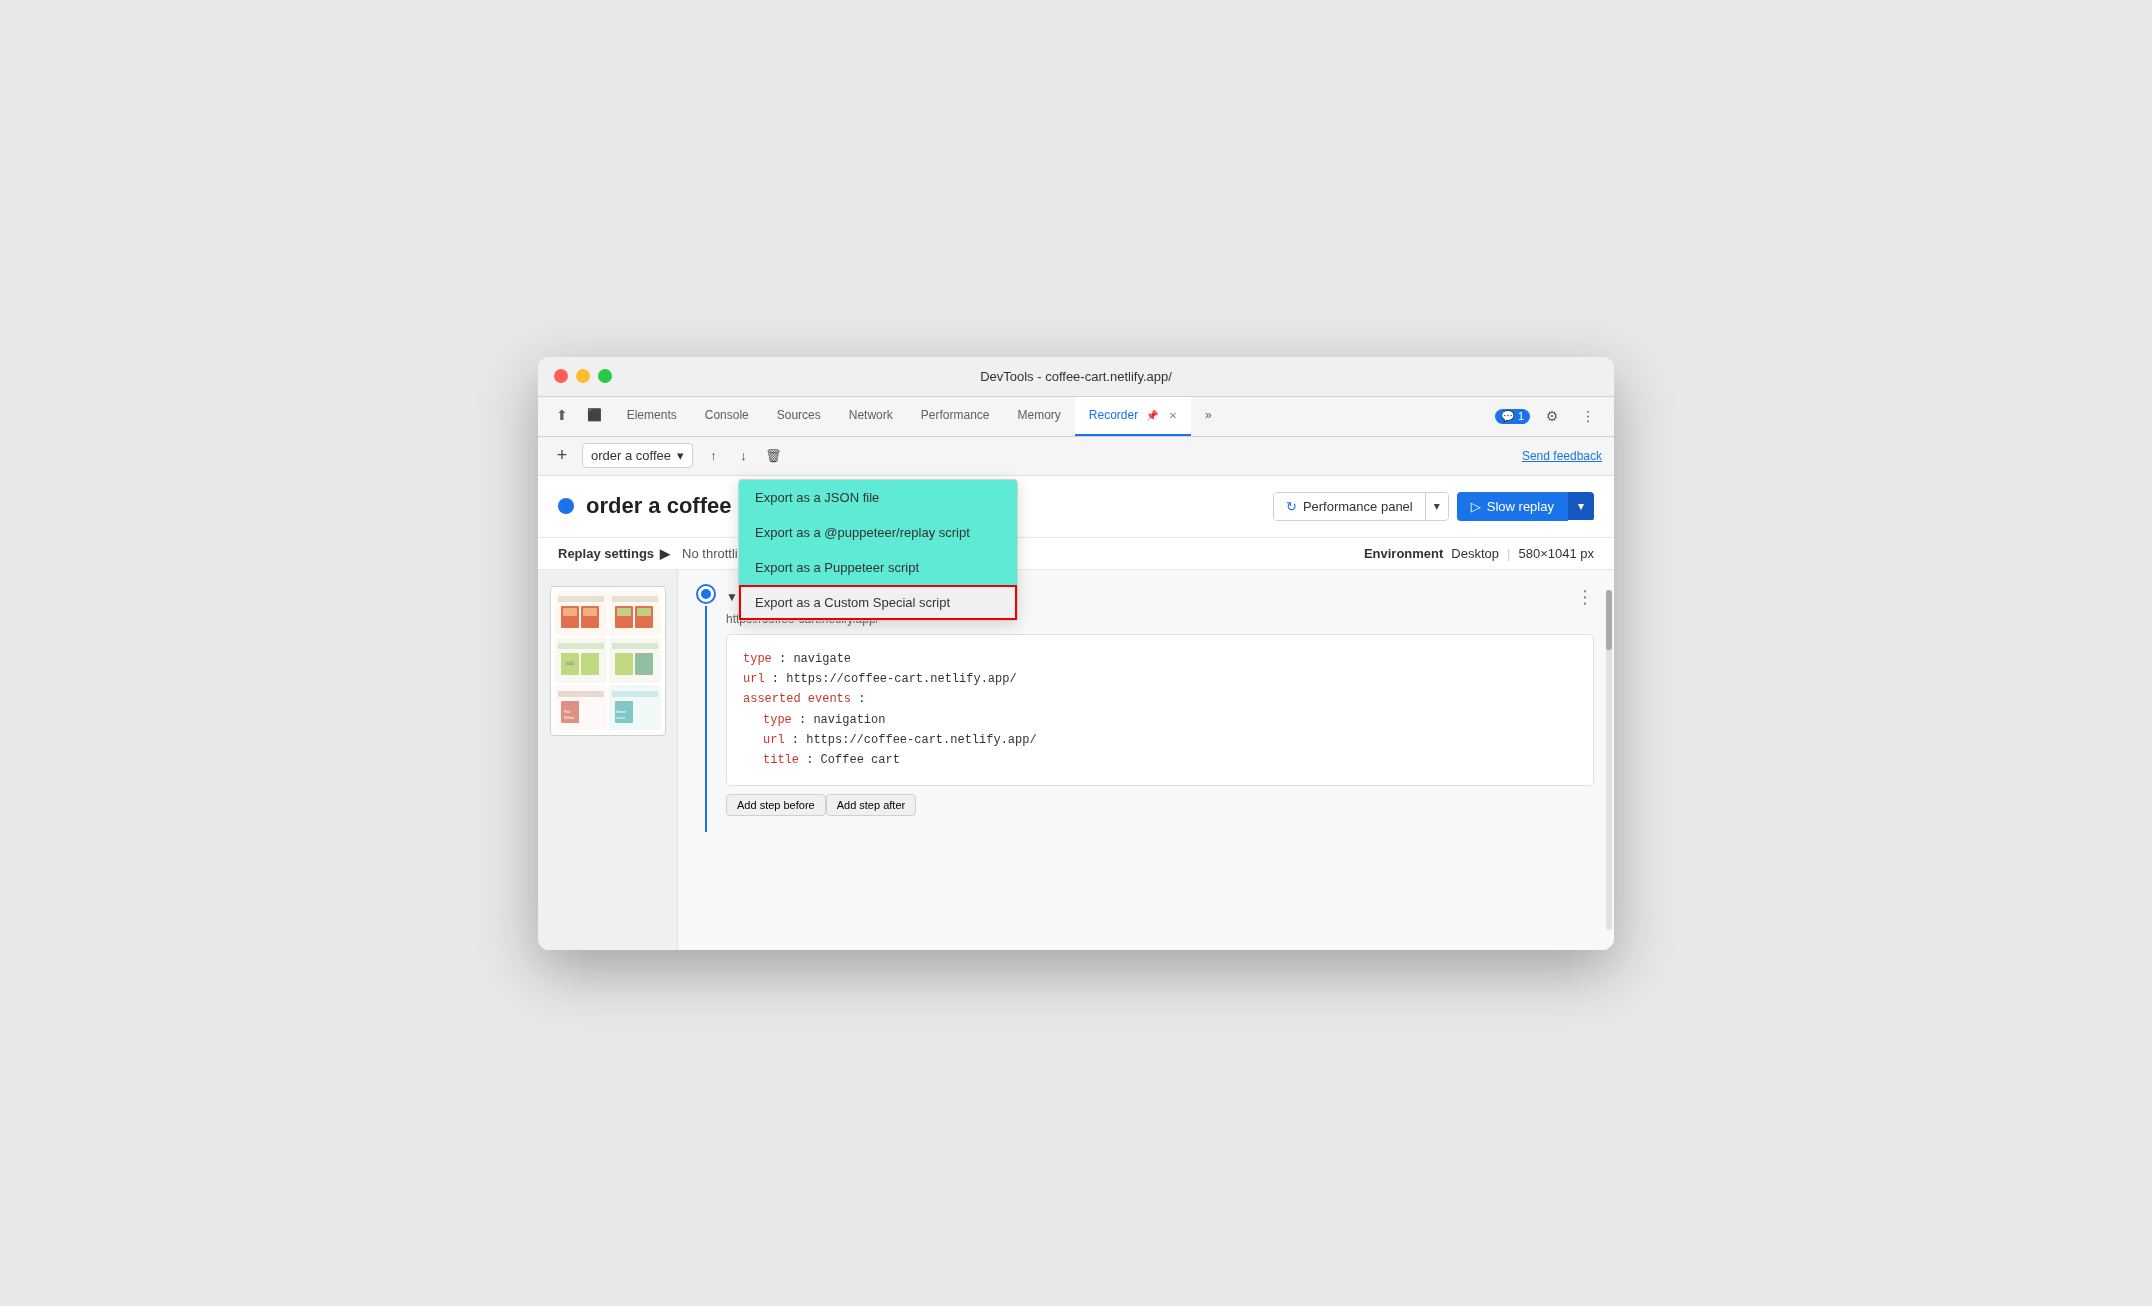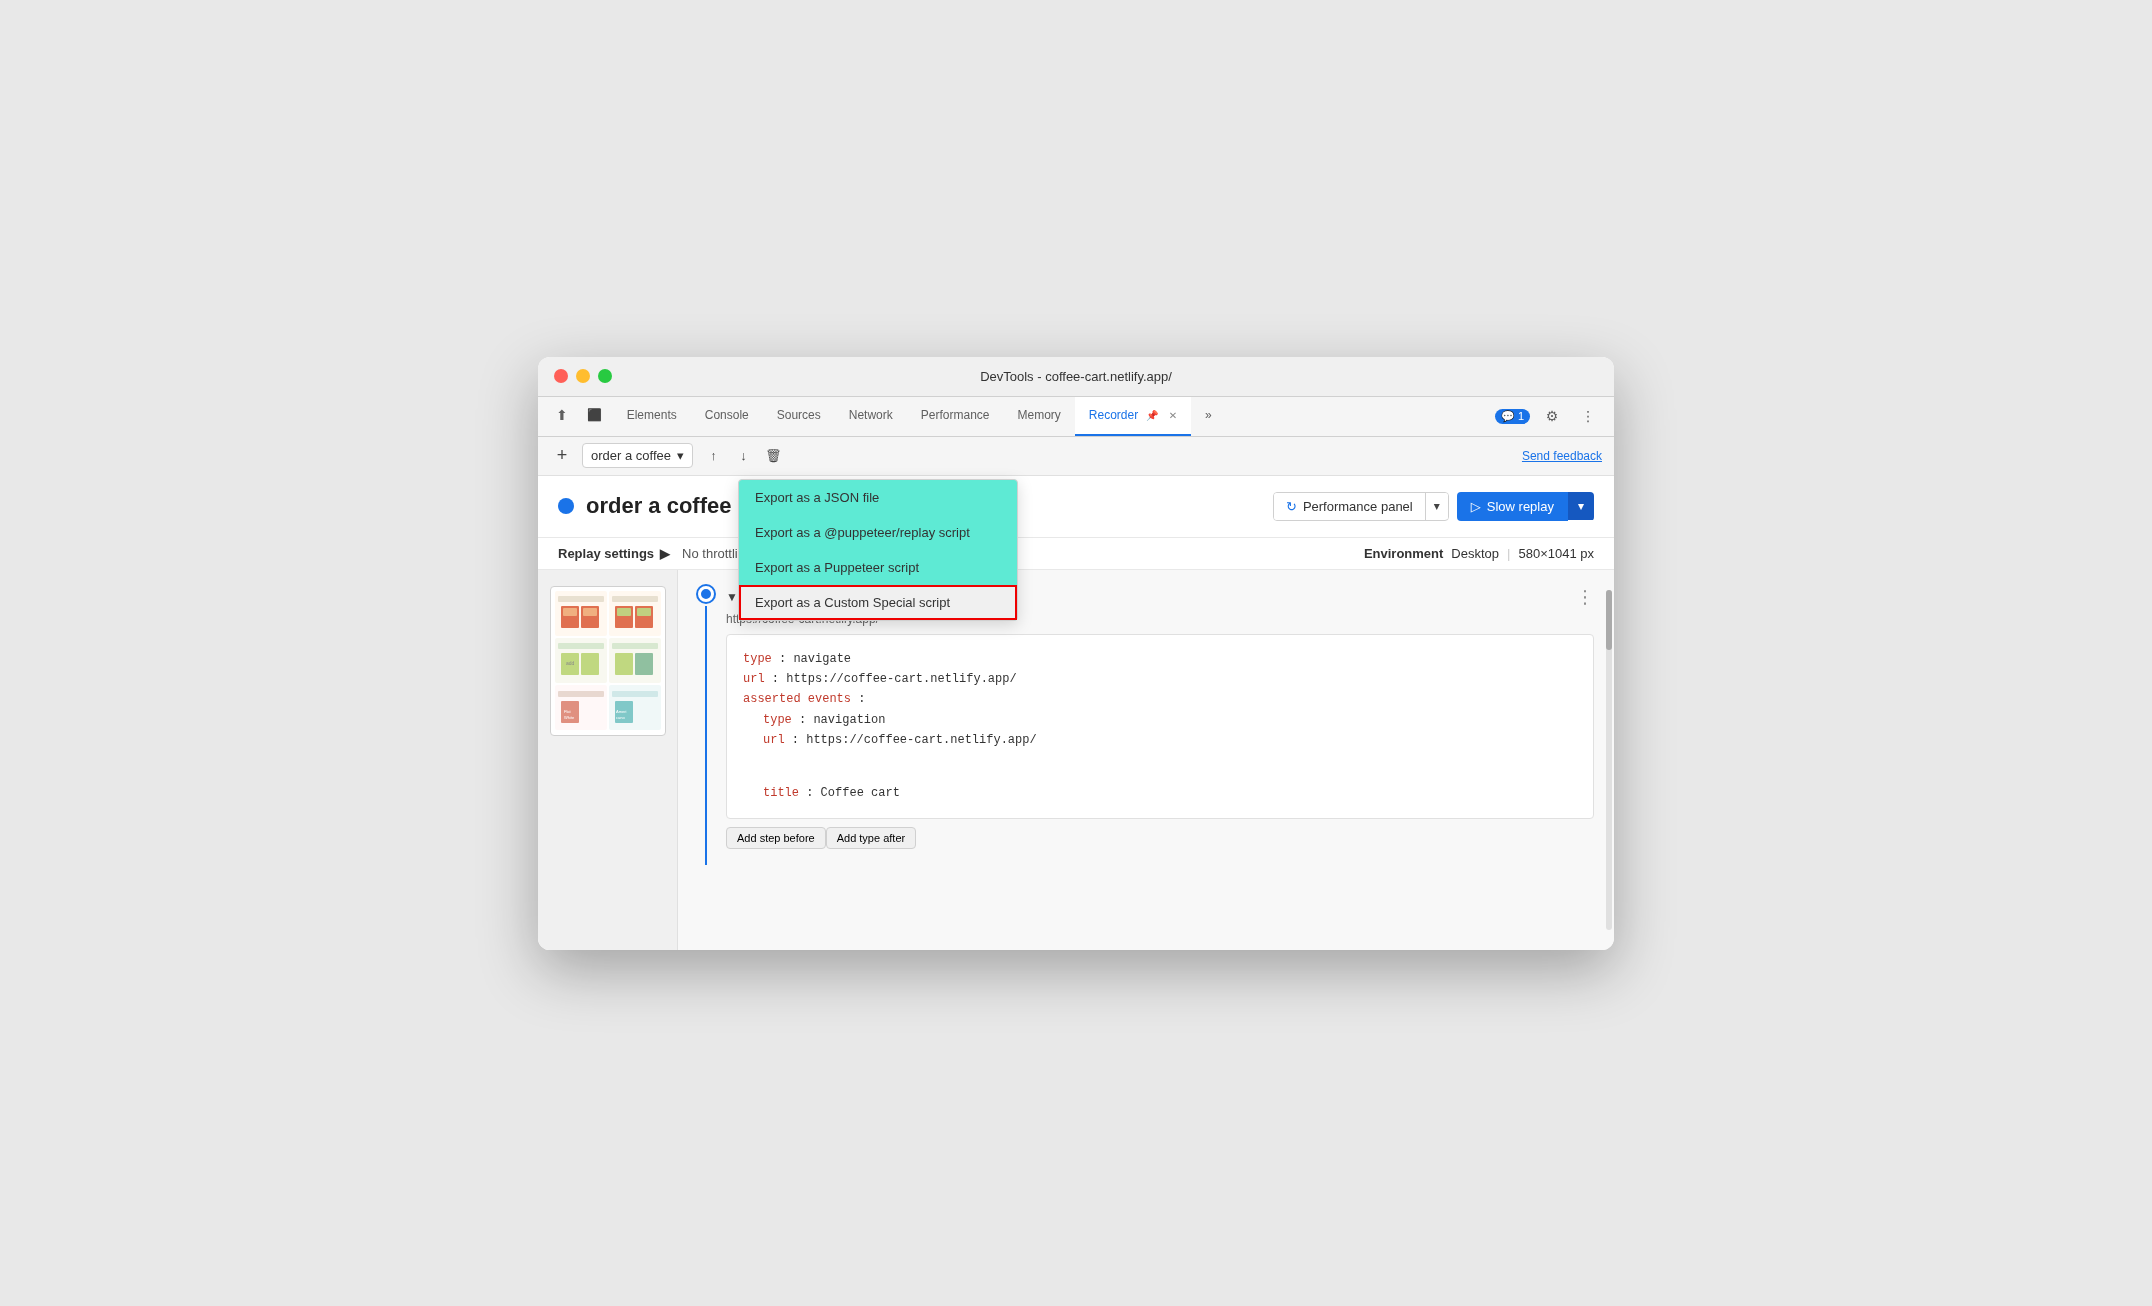--- a/index.html
+++ b/index.html
@@ -766,29 +766,29 @@
               <span class="code-val">:</span>
             </div>
             <div style="padding-left: 20px;">
               <span class="code-key">type</span>
               <span class="code-val">: navigation</span>
             </div>
             <div style="padding-left: 20px;">
               <span class="code-key">url</span>
               <span class="code-val">: https://coffee-cart.netlify.app/</span>
             </div>
-            <div style="padding-left: 20px; margin-top: 33px;">
+            <div style="padding-left: 20px;">
               <span class="code-key">title</span>
               <span class="code-val">: Coffee cart</span>
             </div>
           </div>
 
           <div class="step-more-btn">
             <button class="more-btn">Add step before</button>
-            <button class="more-btn">Add type after</button>
+            <button class="more-btn">Add step after</button>
           </div>
         </div>
       </div>
 
       <div class="scrollbar-track">
         <div class="scrollbar-thumb"></div>
       </div>
     </div>
   </div>
 

